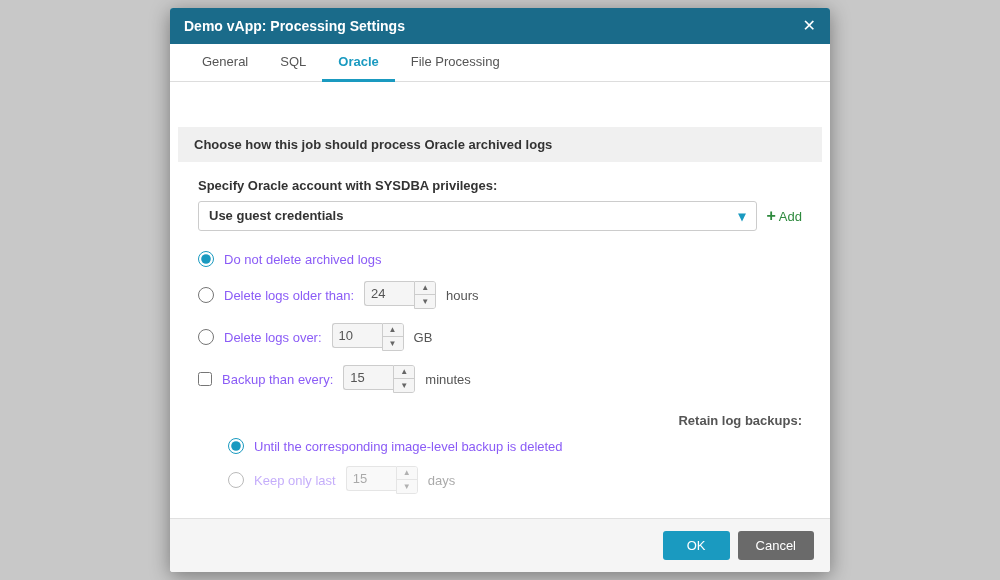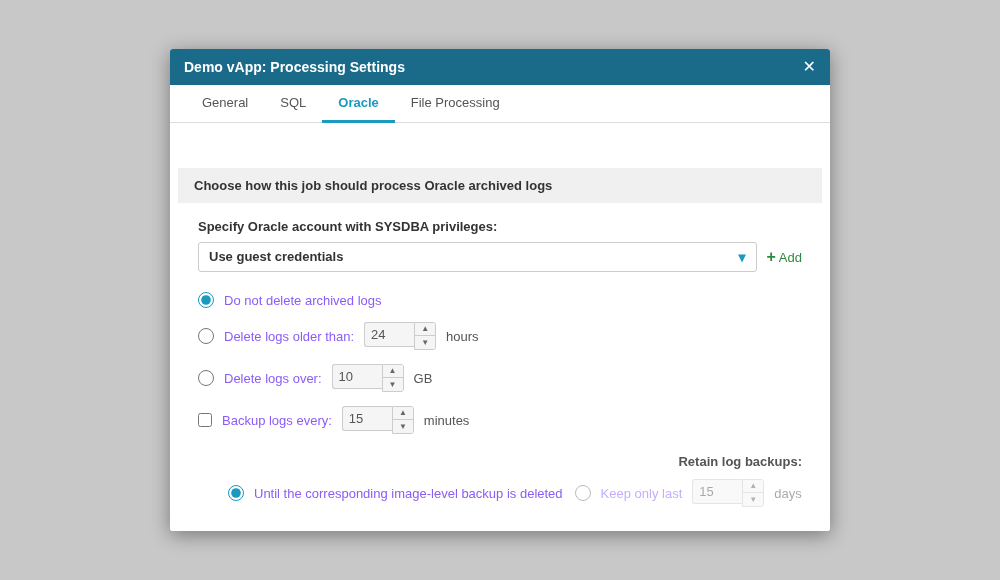--- a/index.html
+++ b/index.html
@@ -193,20 +193,21 @@
     }
     .retain-title {
       font-weight: bold;
       font-size: 13px;
       color: #555;
       margin-bottom: 10px;
       text-align: right;
     }
     .retain-radio-group {
       display: flex;
+      flex-direction: column;
       gap: 12px;
       margin-left: 4px;
     }
     .dialog-footer {
       background: #f5f5f5;
       border-top: 1px solid #e0e0e0;
       padding: 12px 16px;
       display: flex;
       justify-content: flex-end;
       gap: 8px;
@@ -295,21 +296,21 @@
             <div class="spinner-arrows">
               <button class="spin-up">▲</button>
               <button class="spin-down">▼</button>
             </div>
           </div>
           <span class="unit-label">GB</span>
         </div>
 
         <div class="radio-row">
           <input type="checkbox" class="checkbox-input" style="">
-          <span class="radio-label">Backup logs every:</span>
+          <span class="radio-label">Backup than every:</span>
           <div class="spinner-wrap">
             <input class="spinner-field" type="text" value="15" style="">
             <div class="spinner-arrows">
               <button class="spin-up">▲</button>
               <button class="spin-down">▼</button>
             </div>
           </div>
           <span class="unit-label">minutes</span>
         </div>
 
@@ -333,13 +334,17 @@
                 </div>
               </div>
               <span class="unit-label">days</span>
             </div>
           </div>
         </div>
       </div>
     </div>
   </div>
 
+  <div class="dialog-footer">
+    <button class="btn-ok">OK</button>
+    <button class="btn-cancel">Cancel</button>
+  </div>
 </div>
 
 </body></html>

